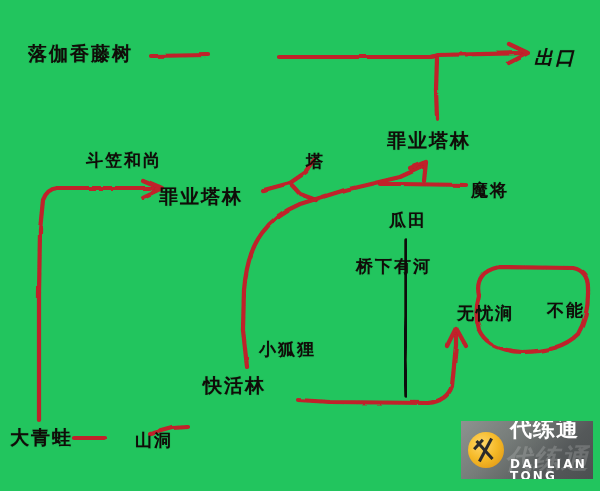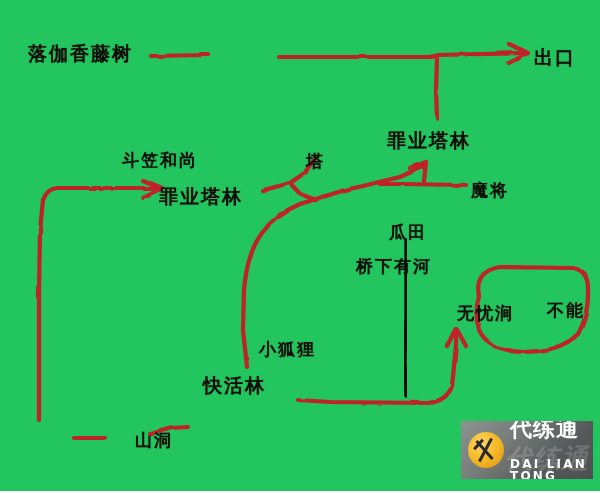--- a/index.html
+++ b/index.html
@@ -164,32 +164,33 @@
                Q 589,316 578,334 Q 560,352 522,352 Q 488,350 479,330
                Q 474,314 479,296 Z"></path>
     </g>
 
     <g filter="url(#rough)" fill="none" stroke="#100c08" stroke-width="3.4" stroke-linecap="round">
       <path d="M 406,240 L 406,316 L 405,360 L 406,396"></path>
     </g>
   </svg>
 
   <div class="node-label s-lg" style="left:28px;  top:44px;">落伽香藤树</div>
-  <div class="node-label s-lg" style="left:534px; top:48px;">出口</div>
+  <div class="node-label s-lg" style="left:534px; top:48px;font-style:italic;">出口</div>
   <div class="node-label s-lg" style="left:387px; top:131px;">罪业塔林</div>
-  <div class="node-label s-md" style="left:86px;  top:152px;margin-left:36px;">斗笠和尚</div>
+  <div class="node-label s-md" style="left:86px;  top:152px;">斗笠和尚</div>
   <div class="node-label s-md" style="left:306px; top:153px;">塔</div>
   <div class="node-label s-lg" style="left:159px; top:187px;">罪业塔林</div>
   <div class="node-label s-md" style="left:471px; top:182px;">魔将</div>
-  <div class="node-label s-md" style="left:389px; top:224px;text-align:right;">瓜田</div>
+  <div class="node-label s-md" style="left:389px; top:212px;text-align:right;">瓜田</div>
   <div class="node-label s-md" style="left:356px; top:258px;">桥下有河</div>
   <div class="node-label s-md" style="left:417px; top:305px;margin-left:40px;">无忧涧</div>
   <div class="node-label s-md" style="left:547px; top:302px;">不能</div>
   <div class="node-label s-md" style="left:259px; top:341px;">小狐狸</div>
   <div class="node-label s-lg" style="left:203px; top:376px;">快活林</div>
+  <div class="node-label s-lg" style="left:10px;  top:428px;">大青蛙</div>
   <div class="node-label s-md" style="left:107px; top:432px;margin-left:28px;">山洞</div>
 
   <div id="watermark">
     <div id="wm-ghost">代练通</div>
     <div class="wm-inner">
       <div id="wm-badge">
         <span class="pick pick-a"></span>
         <span class="pick pick-b"></span>
         <span class="pick pick-c"></span>
       </div>

